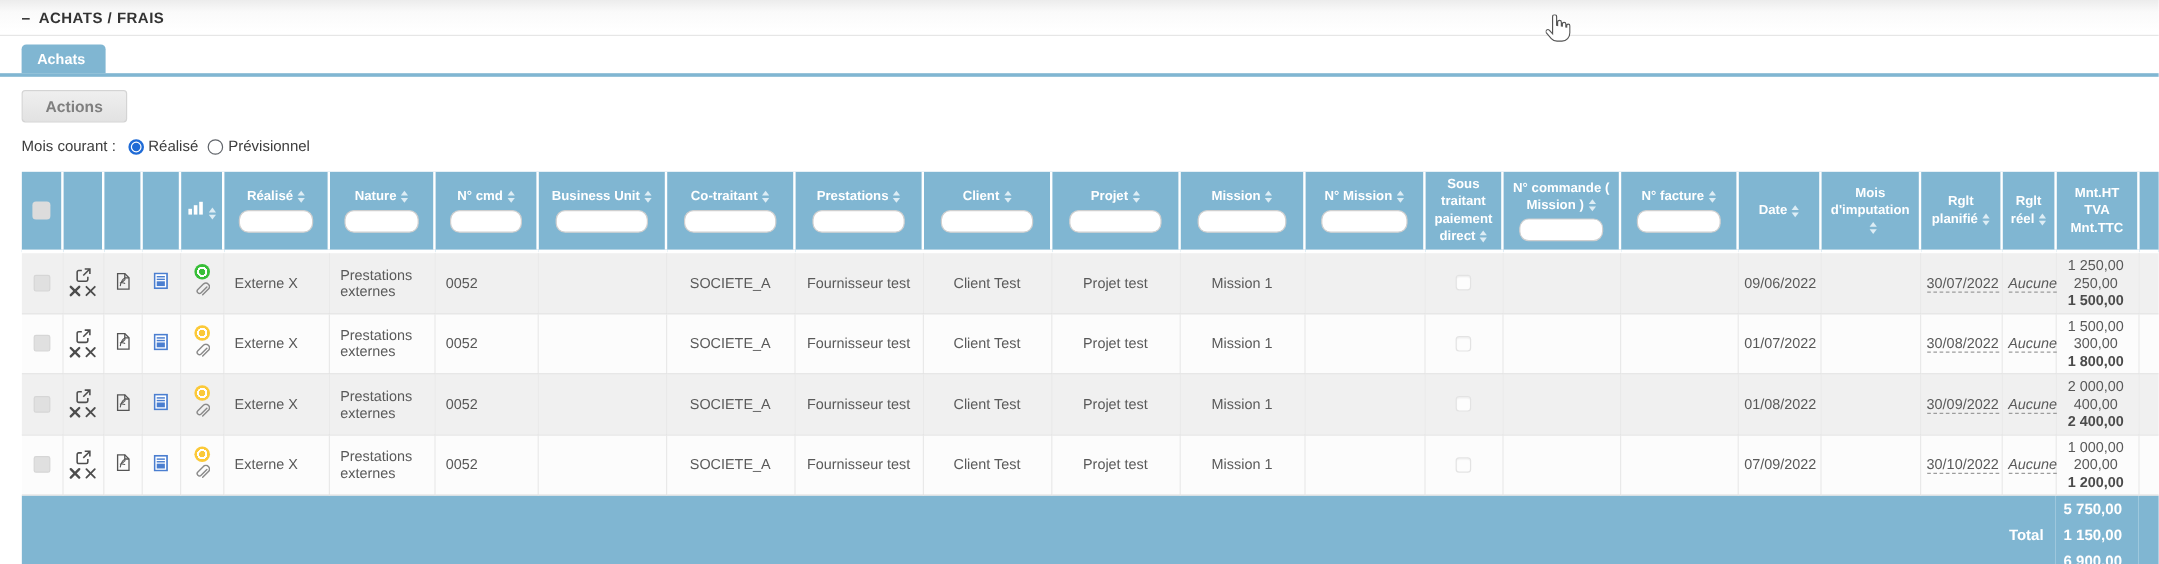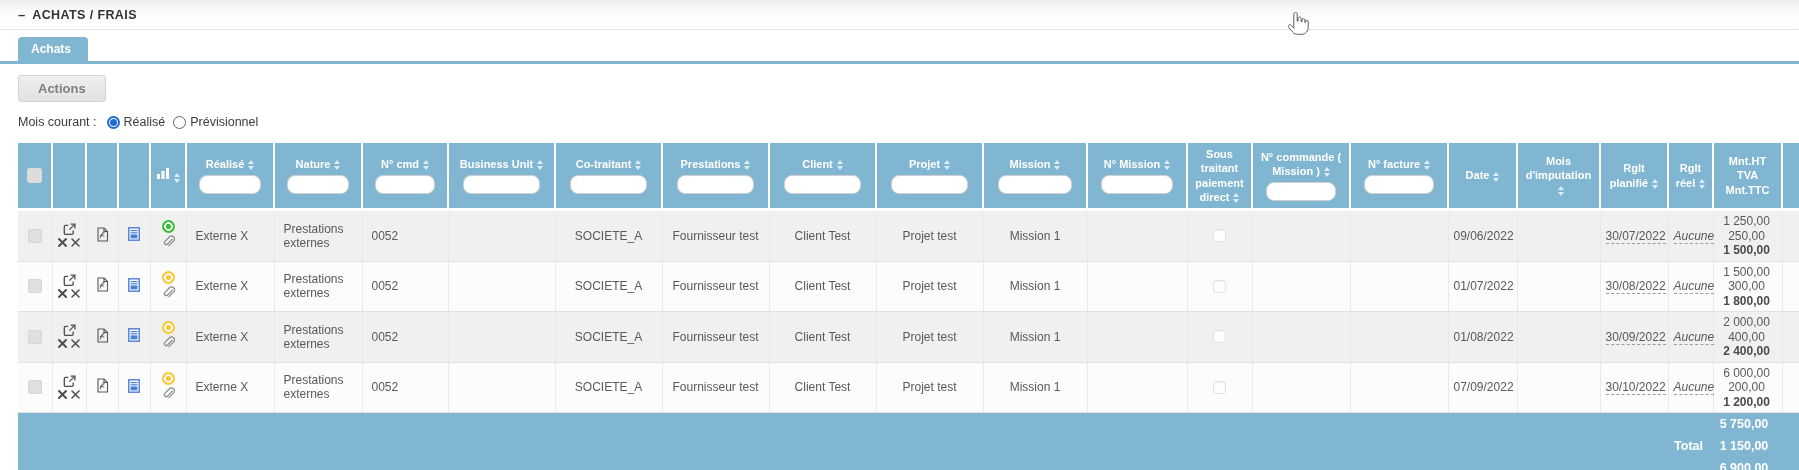--- a/index.html
+++ b/index.html
@@ -499,21 +499,21 @@
         <td>
               <div class="stcheck"></div>
             </td>
         <td></td>
         <td></td>
         <td>07/09/2022</td>
         <td></td>
         <td><span class="dotted-link">30/10/2022</span></td>
         <td><span class="dotted-link aucune">Aucune</span></td>
         <td class="amounts">
-          <div>6 000,00</div>
+          <div>1 000,00</div>
           <div>200,00</div>
           <div class="ttc">1 200,00</div>
         </td>
         <td></td>
       </tr>
     </tbody>
 
     <tfoot>
       <tr>
         <td class="total-label-cell" colspan="22">Total</td>

